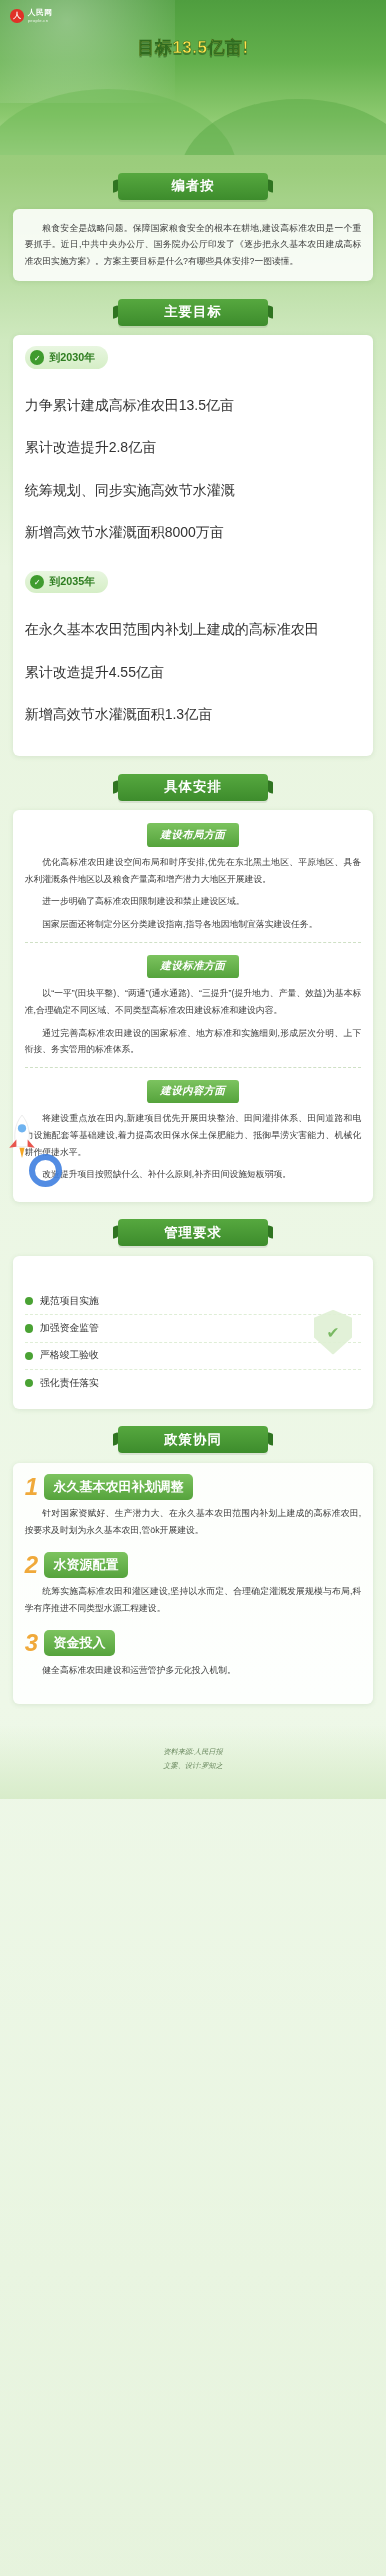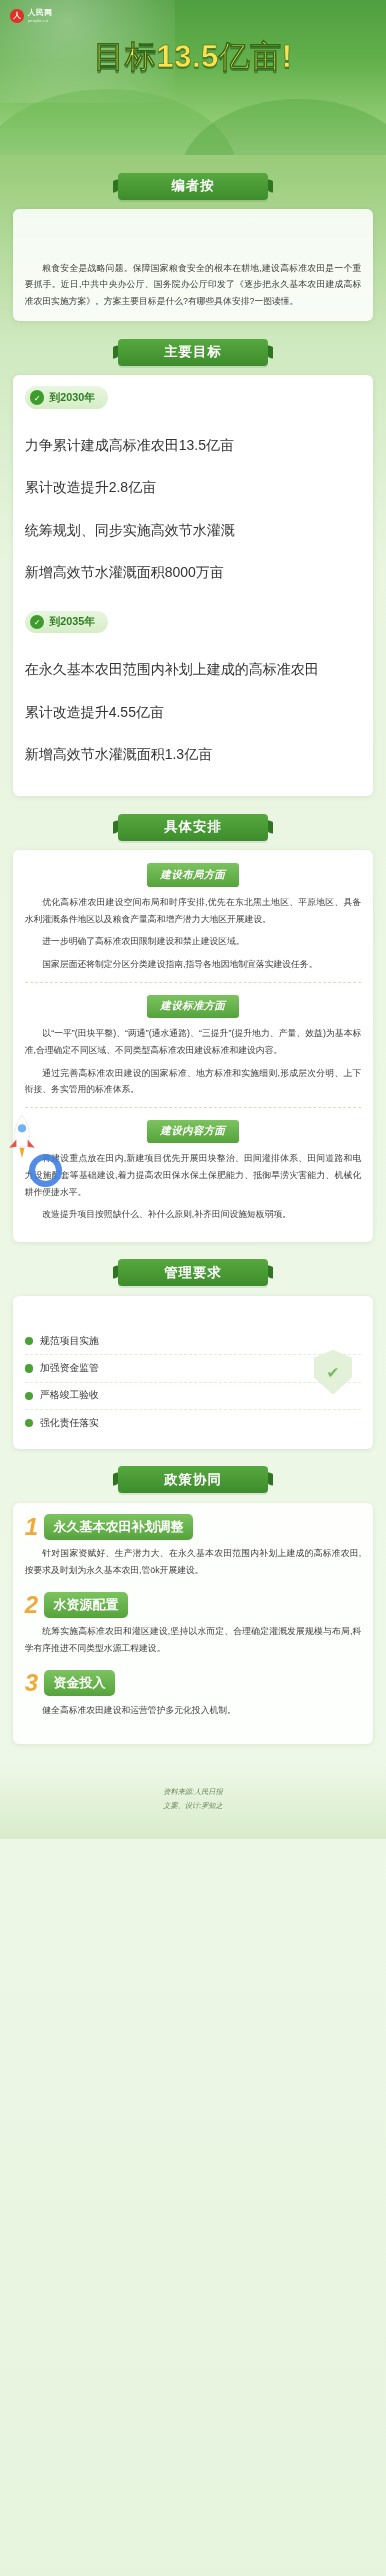--- a/index.html
+++ b/index.html
@@ -46,21 +46,21 @@
     display:flex;align-items:center;justify-content:center;
     color:#fff;font-size:7.7px;font-weight:bold;line-height:1;
   }
   .logo-text { color:#fff; }
   .logo-text .cn { font-size:7.7px; font-weight:bold; letter-spacing:0.5px; display:block; line-height:1.1;}
   .logo-text .en { font-size:4.1px; opacity:.85; display:block; letter-spacing:0.3px;}
 
   .title-wrap { position:relative; text-align:center; margin-top:13.4px; padding: 0 5.2px;}
   .title-1 {
     display:inline-block;
-    font-size:31px; font-weight:bold; color:#ffe14d;
+    font-size:17px; font-weight:bold; color:#ffe14d;
     -webkit-text-stroke: 0.5px #2f6b1f;
     text-shadow: 0 1.5px 0 rgba(40,90,25,.55);
     letter-spacing: 0.5px;
   }
   .title-2 {
     display:block; margin-top:5.2px;
     font-size:24px; font-weight:bold; color:#ffffff;
     text-shadow: 0 1.5px 3.1px rgba(30,80,20,.45);
     letter-spacing: 1px;
     white-space: nowrap;
@@ -89,21 +89,21 @@
   .card {
     background:#fff; border-radius:6.2px; padding: 11.3px 11.3px 12.4px;
     box-shadow: 0 1px 5.2px rgba(60,110,50,.12);
   }
   .card-translucent{
     background: rgba(255,255,255,.88);
   }
 
   .editor-note { margin-top: 7.2px; }
   .editor-note p {
-    font-size:8.8px; line-height:1.85; color:#3b3b3b; text-indent:2em; text-align: justify; margin-top: 40px;
+    font-size:8.8px; line-height:1.85; color:#3b3b3b; text-indent:2em; text-align: justify;
   }
 
   
   .goal-block { margin-bottom: 9.3px; }
   .goal-pill {
     display:inline-flex; align-items:center; gap:5.2px;
     background: linear-gradient(180deg,#e8f6e0,#d5eec6);
     border-radius: 13.4px; padding: 4.1px 13.4px 4.1px 5.2px;
     margin-bottom: 7.2px;
   }

